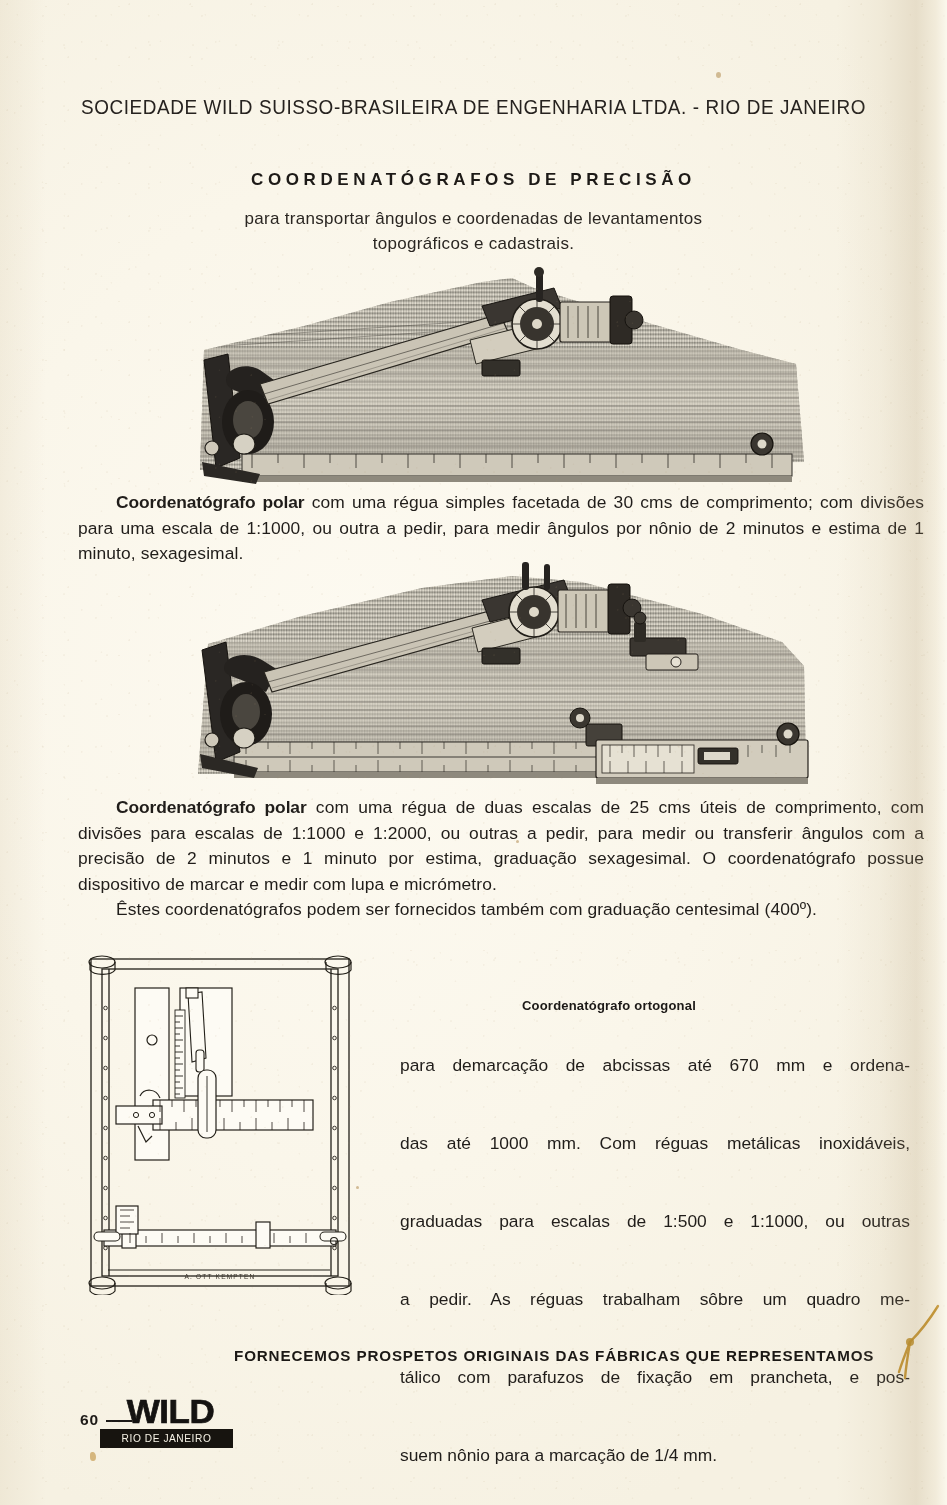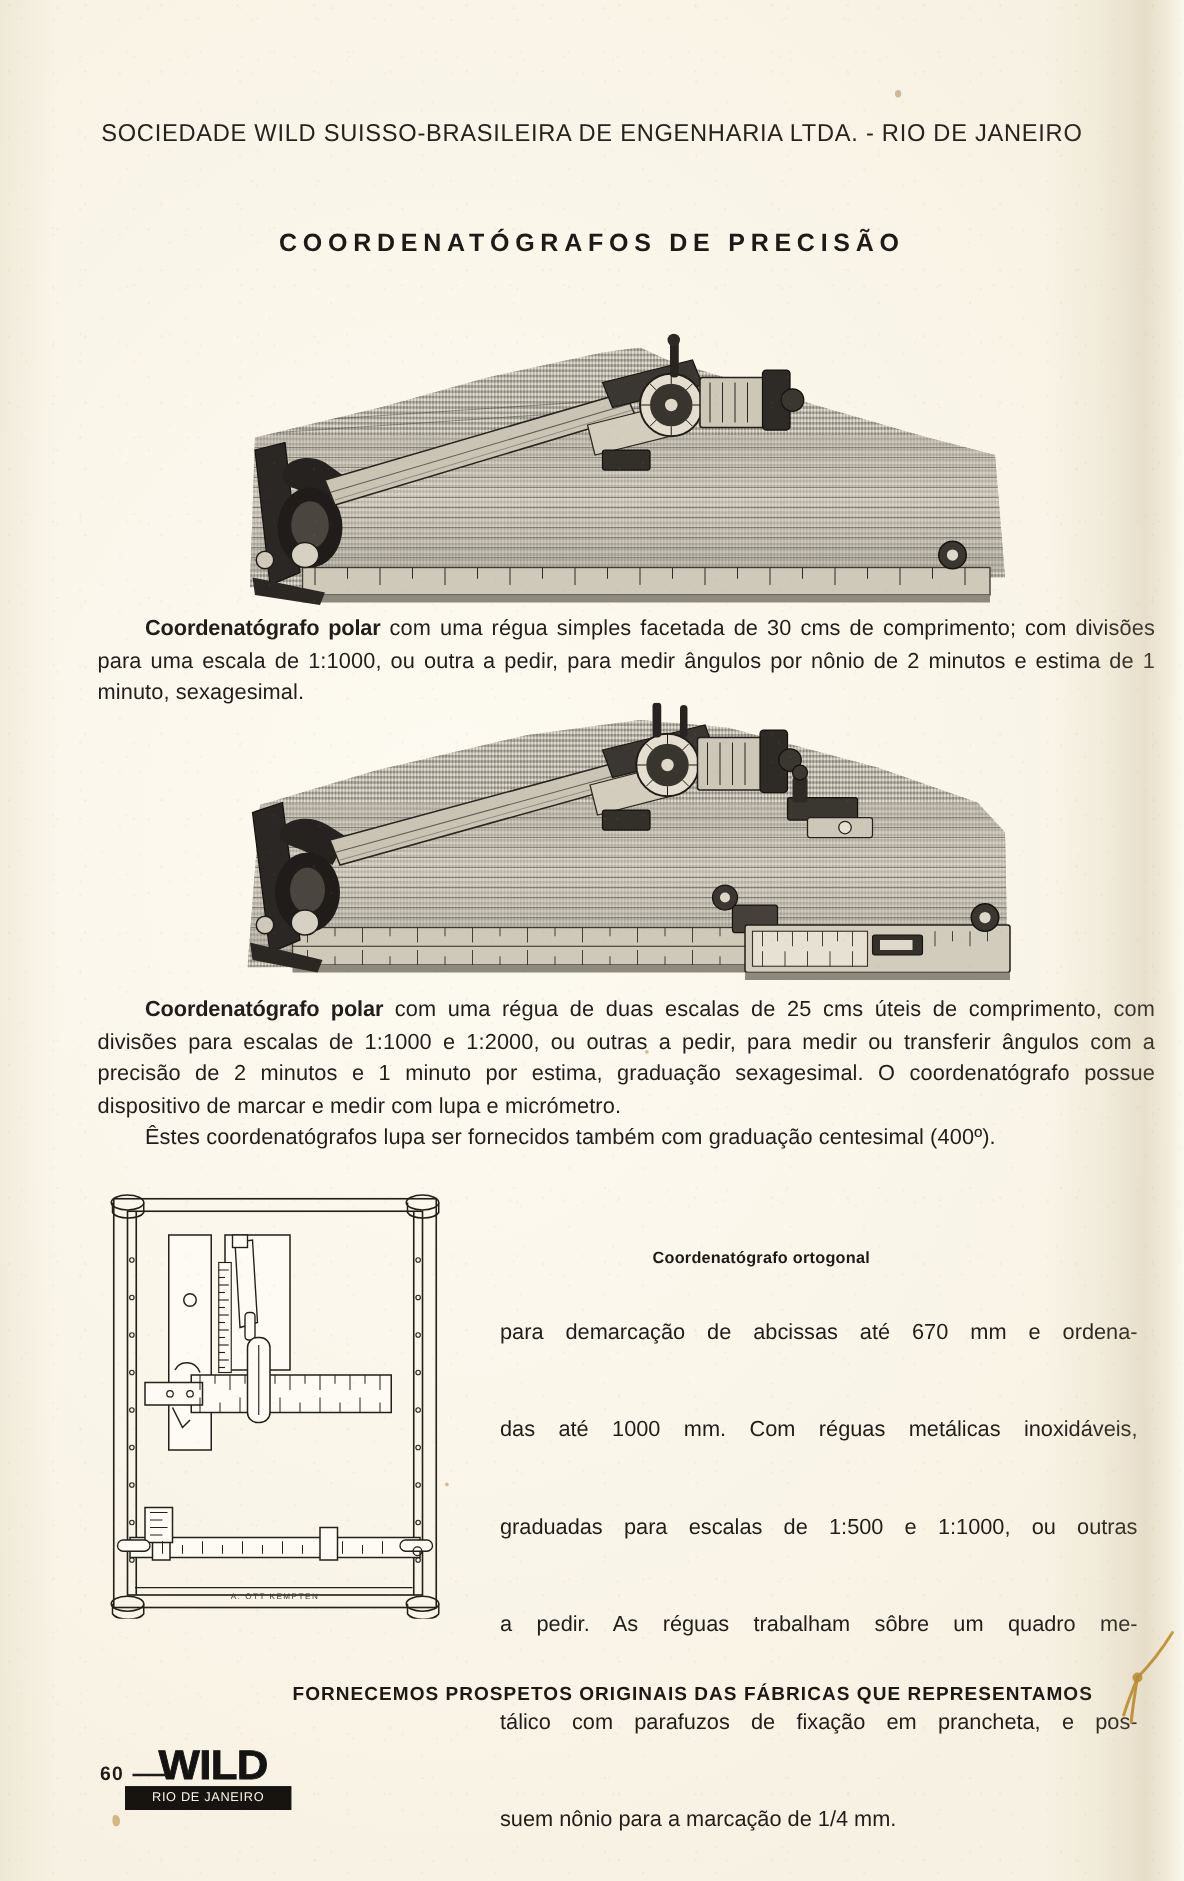--- a/index.html
+++ b/index.html
@@ -70,25 +70,24 @@
     color: #26221f;
     transform: scaleX(.97);
   }
 
   
   .title {
     position: absolute;
     left: 0; right: 0;
     top: 170px;
     text-align: center;
-    font-size: 20px;
+    font-size: 17px;
     font-weight: 700;
     letter-spacing: 4.6px;
     color: #1d1a17;
-    margin-top: 14px;
   }
   .subtitle {
     position: absolute;
     left: 170px; right: 170px;
     top: 206px;
     text-align: center;
     font-size: 17px;
     line-height: 25px;
     letter-spacing: .3px;
     color: #2a2622;
@@ -195,20 +194,24 @@
   }
 </style>
 </head>
 <body>
 
 <div class="page">
 
   <div class="masthead">SOCIEDADE WILD SUISSO-BRASILEIRA DE ENGENHARIA LTDA. - RIO DE JANEIRO</div>
 
   <div class="title">COORDENATÓGRAFOS DE PRECISÃO</div>
+  <div class="subtitle">
+    <span>para transportar ângulos e coordenadas de levantamentos</span><br>
+    <span>topográficos e cadastrais.</span>
+  </div>
 
   <div class="photo" style="left:182px; top:262px; width:640px; height:226px;">
     <svg viewBox="0 0 640 226" width="640" height="226">
       <defs>
         <pattern id="hl1" width="4" height="4.2" patternUnits="userSpaceOnUse">
           <rect width="4" height="4.2" fill="#e8e3d6"></rect>
           <rect width="4" height="2.0" fill="#8d8a80"></rect>
         </pattern>
         <pattern id="hl2" width="3" height="3.1" patternUnits="userSpaceOnUse">
           <rect width="3" height="3.1" fill="#dcd7c9"></rect>
@@ -511,21 +514,21 @@
         <circle cx="606" cy="172" r="4.5" fill="#ddd8ca"></circle>
       </g>
     </svg>
   </div>
 
   <div class="para" style="left:78px; top:795px; width:846px;">
     <span class="indent"></span><b>Coordenatógrafo polar</b><span> com uma régua de duas escalas de 25 cms úteis de comprimento, com divisões para escalas de 1:1000 e 1:2000, ou outras a pedir, para medir ou transferir ângulos com a precisão de 2 minutos e 1 minuto por estima, graduação sexagesimal.  O coordenatógrafo possue dispositivo de marcar e medir com lupa e micrómetro.</span>
   </div>
 
   <div class="para" style="left:78px; top:897px; width:846px;">
-    <span class="indent"></span><span>Êstes coordenatógrafos lupa ser fornecidos também com graduação centesimal  (400º).</span>
+    <span class="indent"></span><span>Êstes coordenatógrafos podem ser fornecidos também com graduação centesimal  (400º).</span>
   </div>
 
   <div class="diagram" style="left:80px; top:950px; width:290px; height:345px;">
     <svg viewBox="0 0 290 345" width="290" height="345">
       <g fill="none" stroke="#232019" stroke-width="1.3">
 
         <rect x="11" y="9" width="258" height="327"></rect>
         <rect x="22" y="19" width="236" height="307"></rect>
 
         <g stroke-width="1.2">

